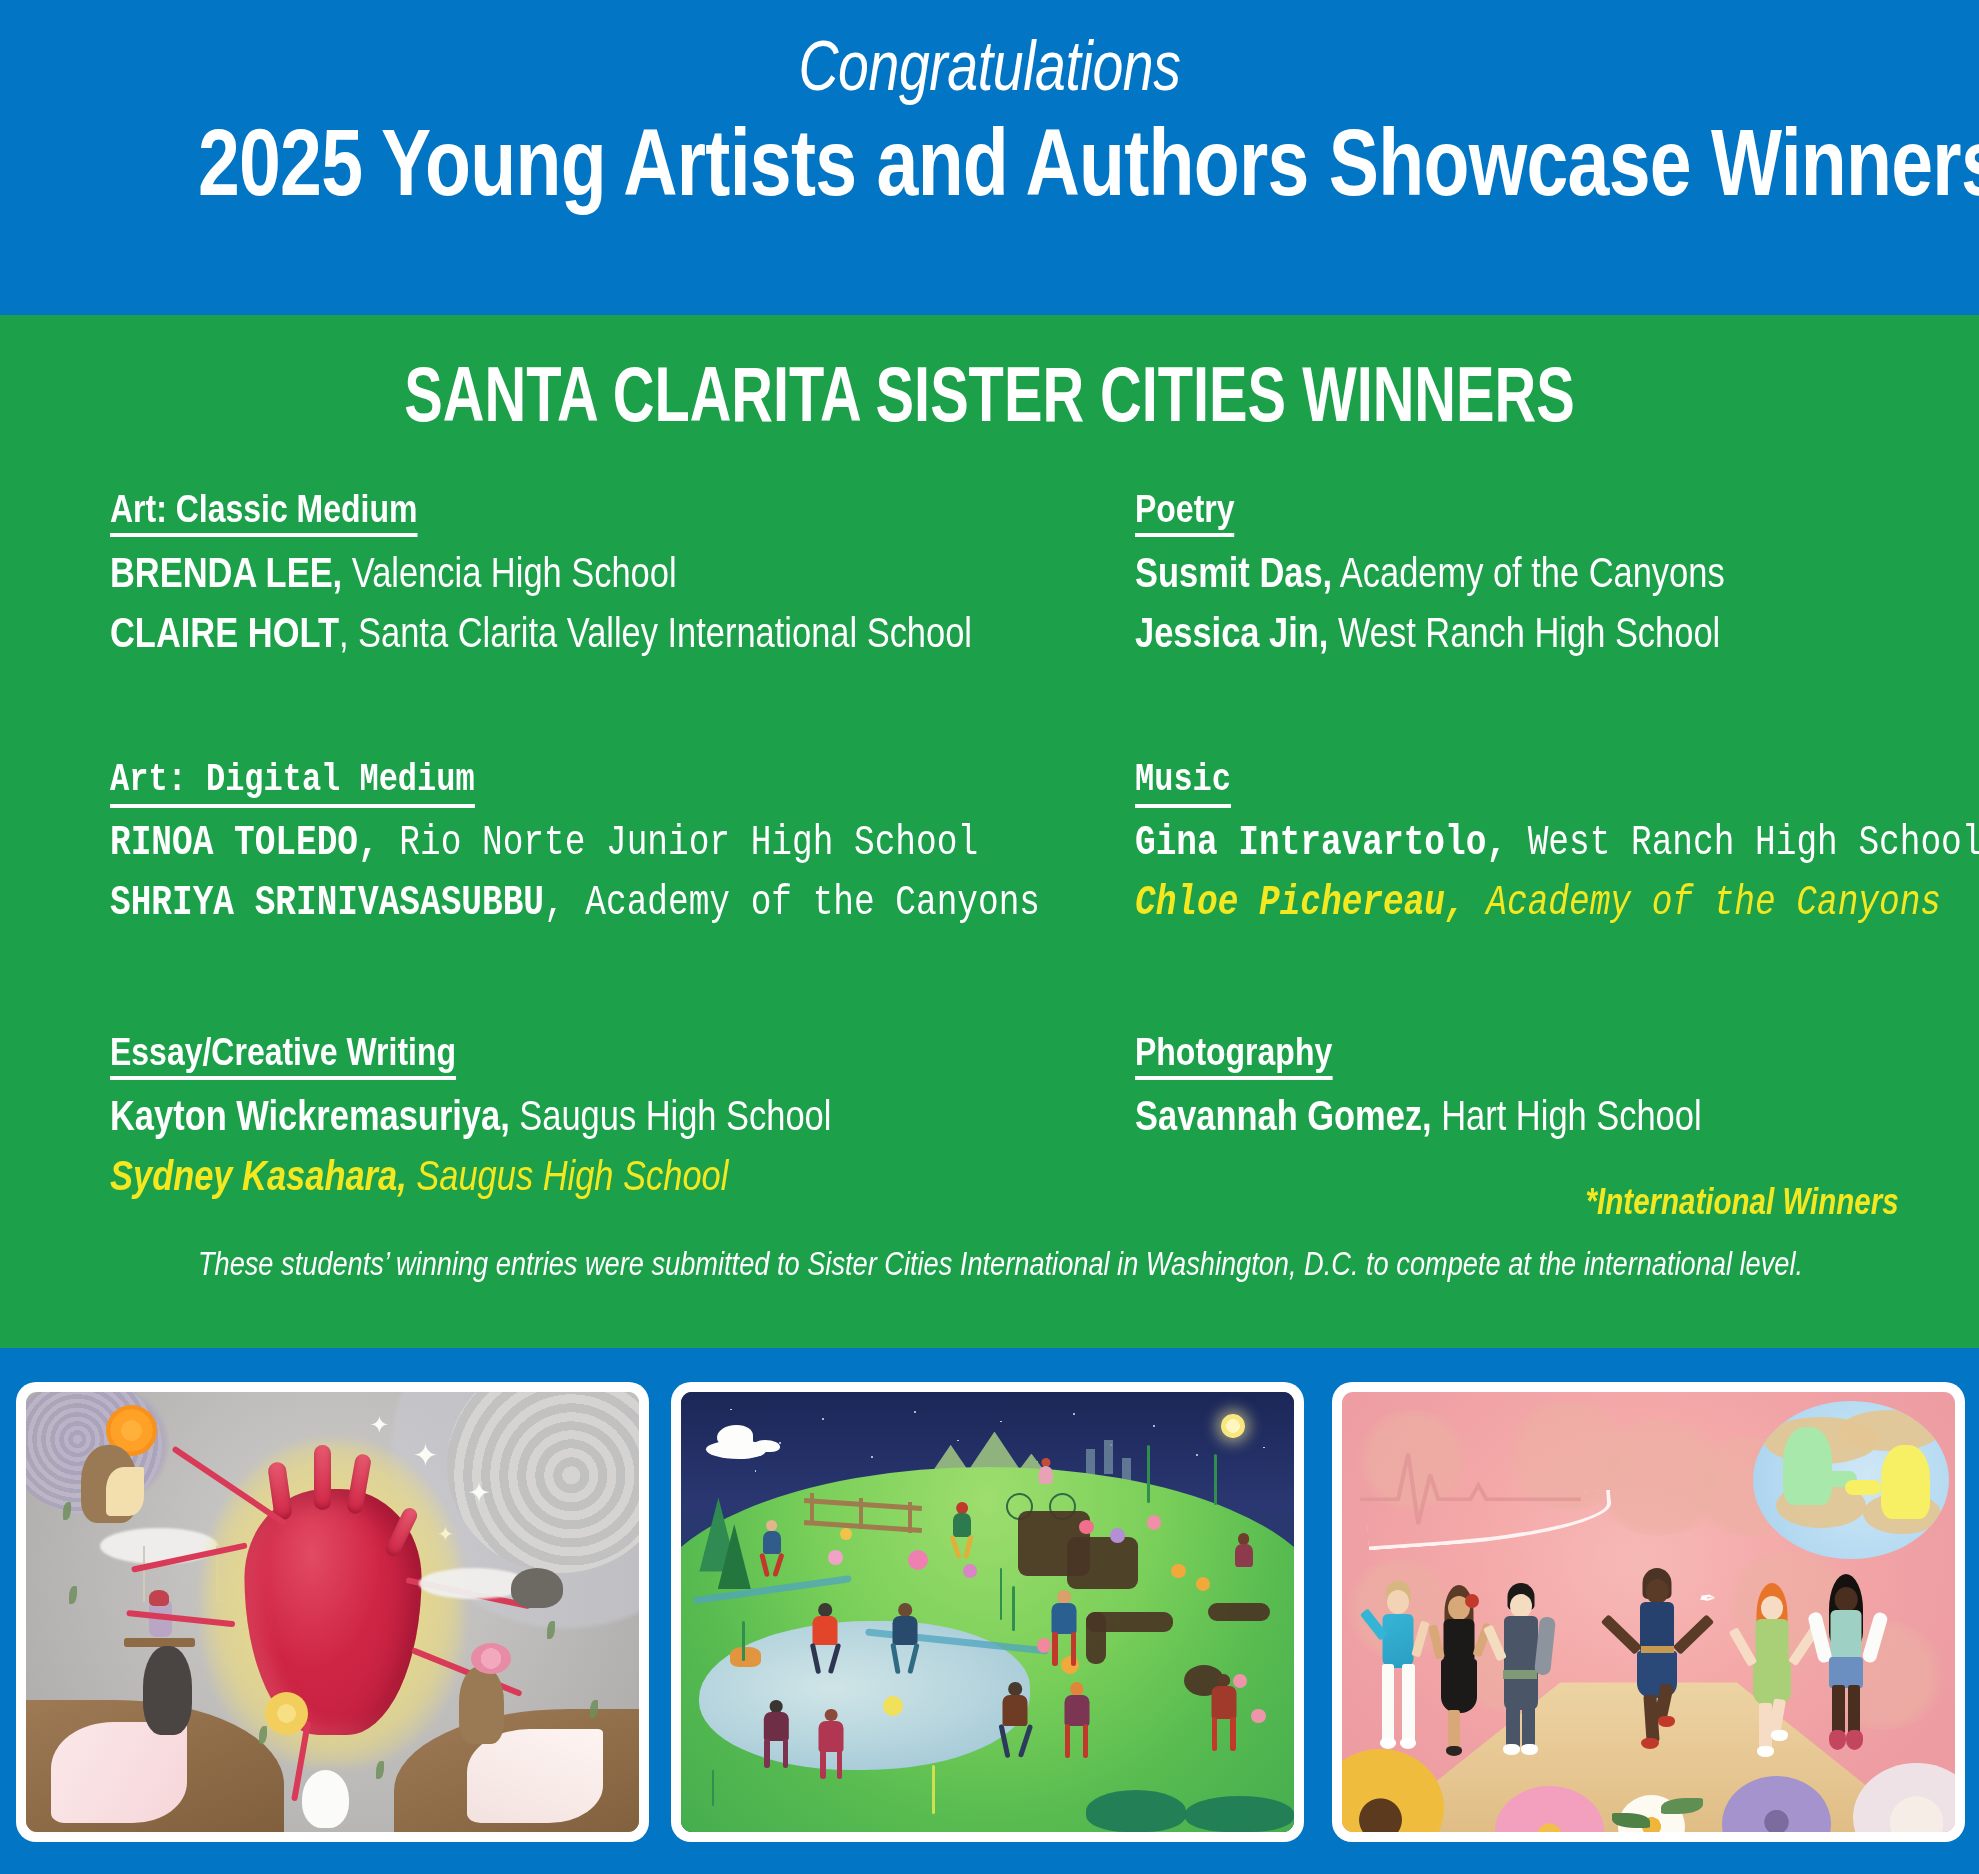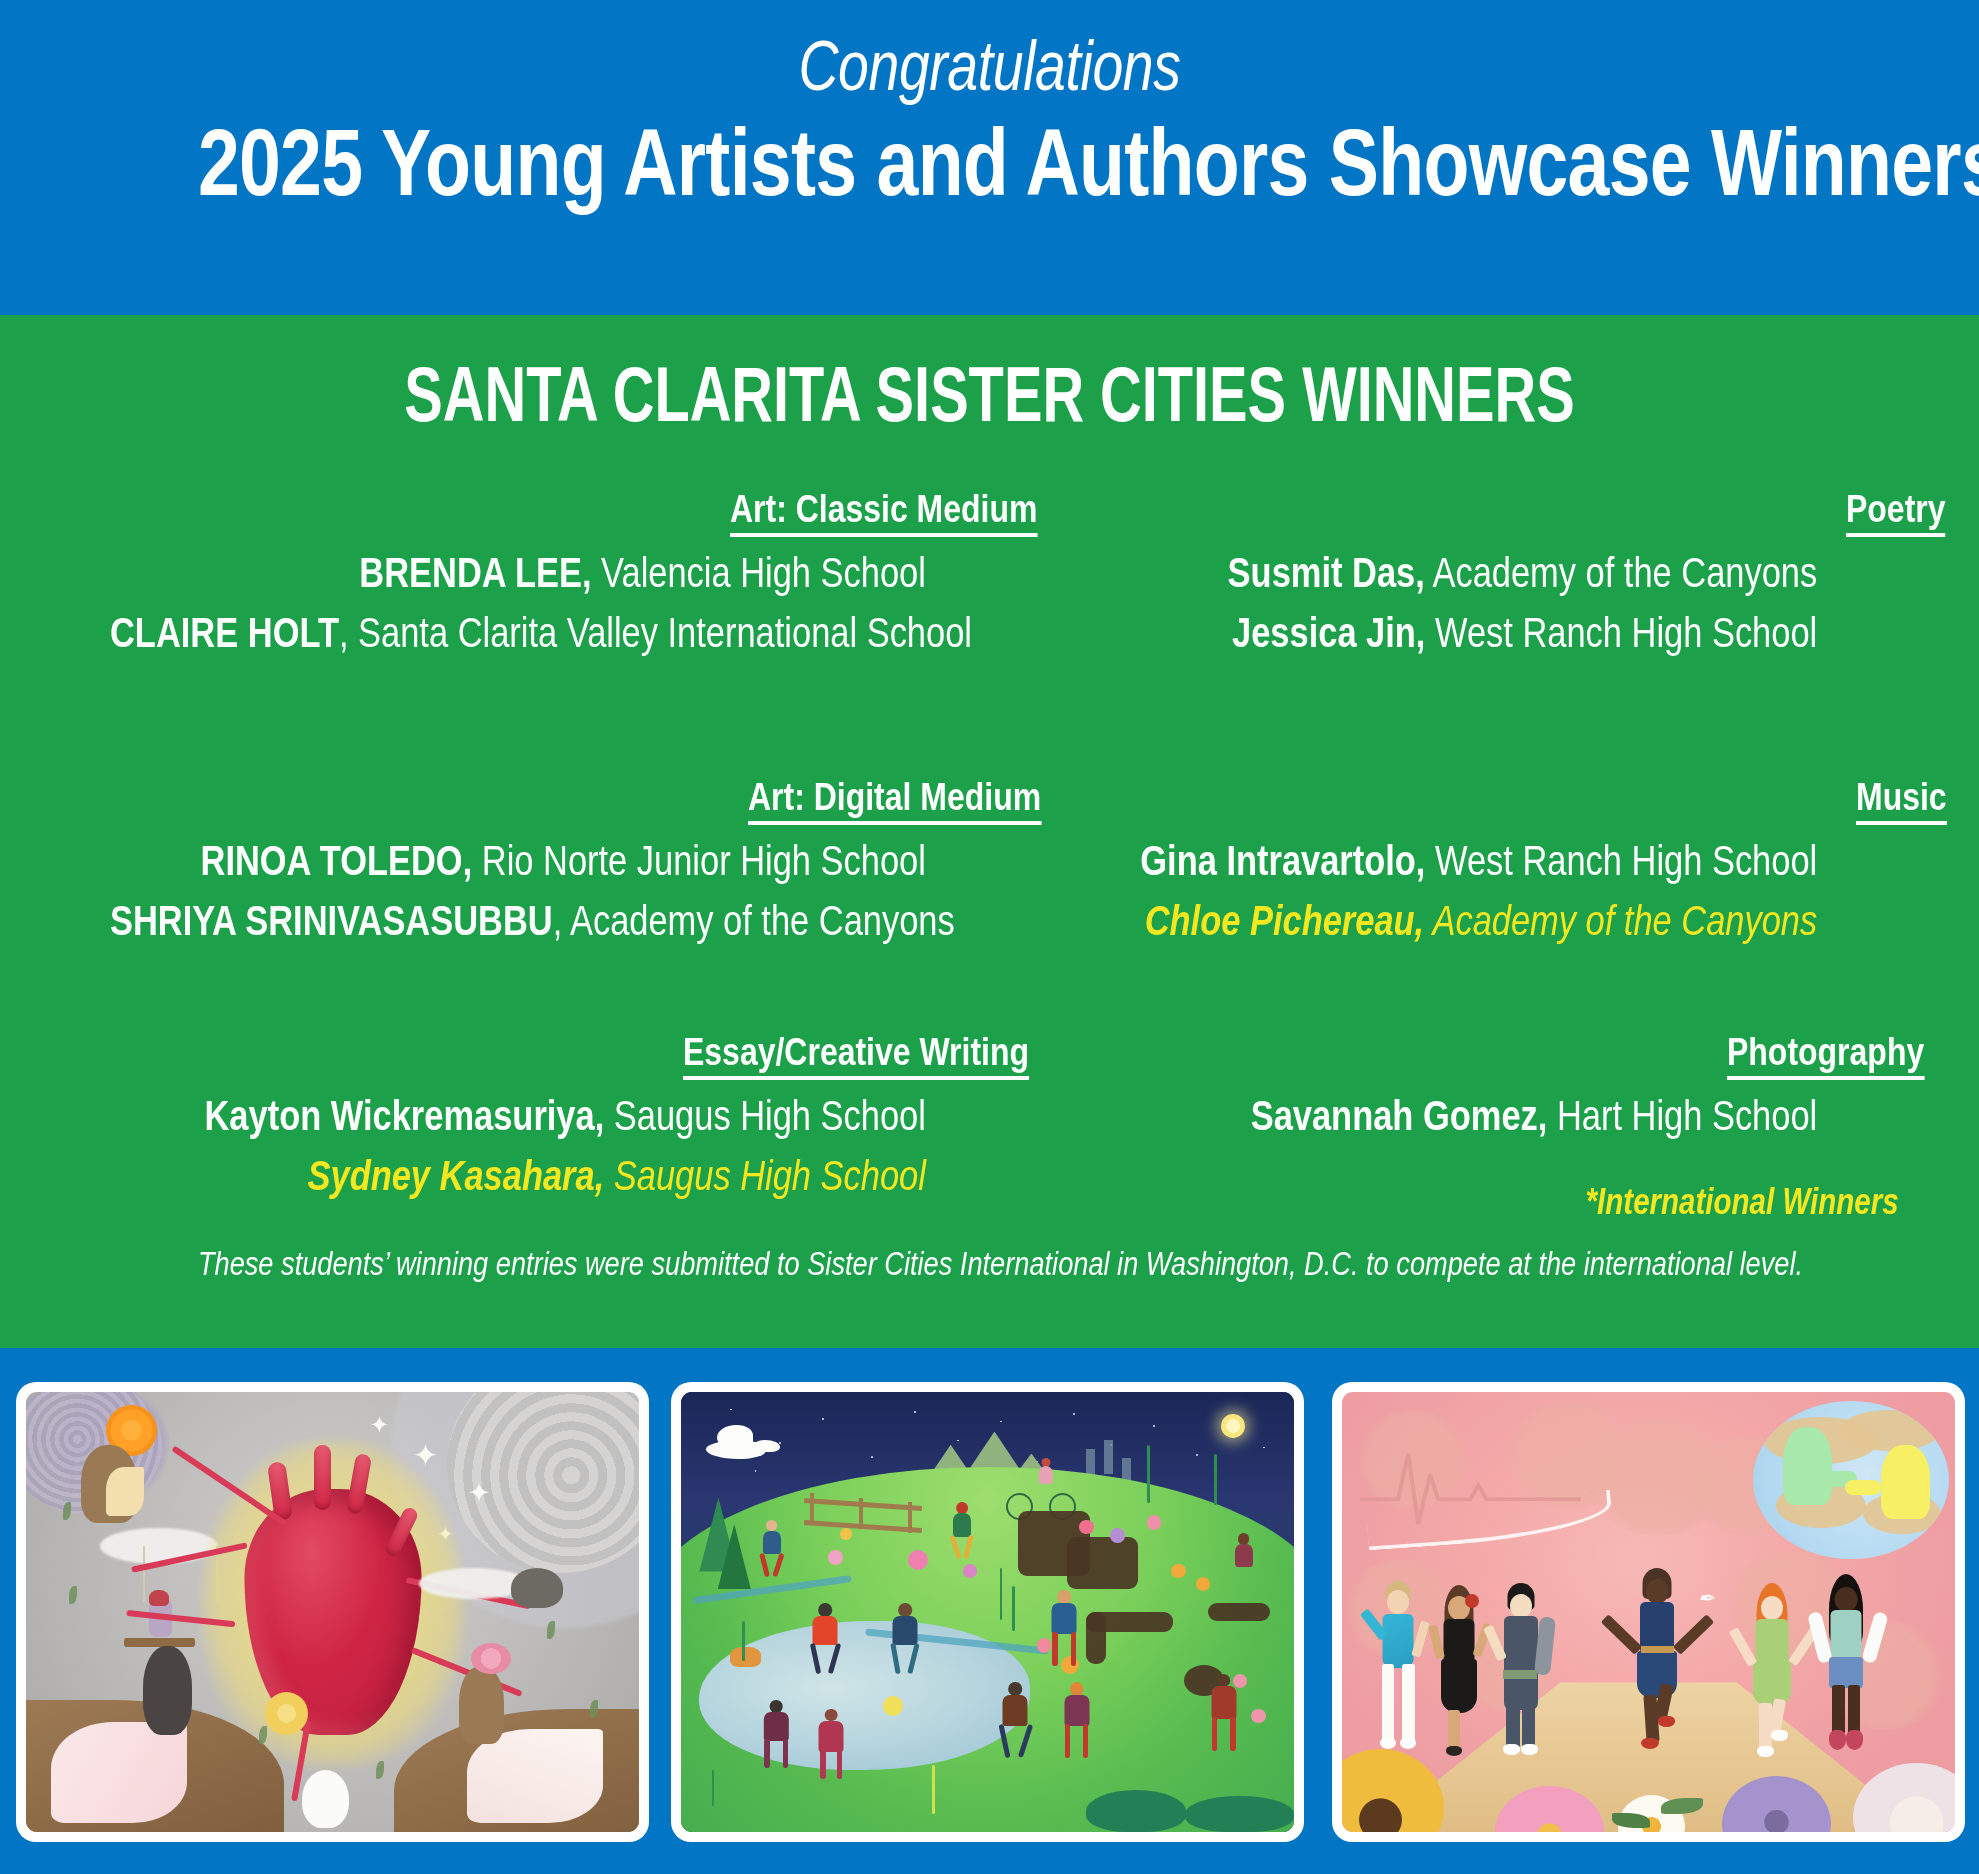--- a/index.html
+++ b/index.html
@@ -63,29 +63,29 @@
     font-stretch:condensed;
     letter-spacing:0px;
     transform:scaleX(0.74);
     transform-origin:center top;
     white-space:nowrap;
   }
 
   
   .cat-grid {
     position:absolute;
-    left:0; top:488px; width:1979px; height:778px;text-align:right;
+    left:0; top:488px; width:1979px; height:778px;
   }
   .col { position:absolute; top:0; }
   .col-left  { left:110px;  width:995px; }
   .col-right { left:1135px; width:832px; }
 
   .cat-block { position:absolute; width:100%; }
   .cat-block.r0 { top:0px; }
-  .cat-block.r1 { top:288px; }
+  .cat-block.r1 { top:271px;font-family:Liberation Mono, monospace; }
   .cat-block.r2 { top:543px; }
 
   .cat-head {
     color:#ffffff;
     font-size:39px;
     font-weight:700;
     font-stretch:condensed;
     letter-spacing:0px;
     display:inline-block;
     padding-bottom:2.7px;

